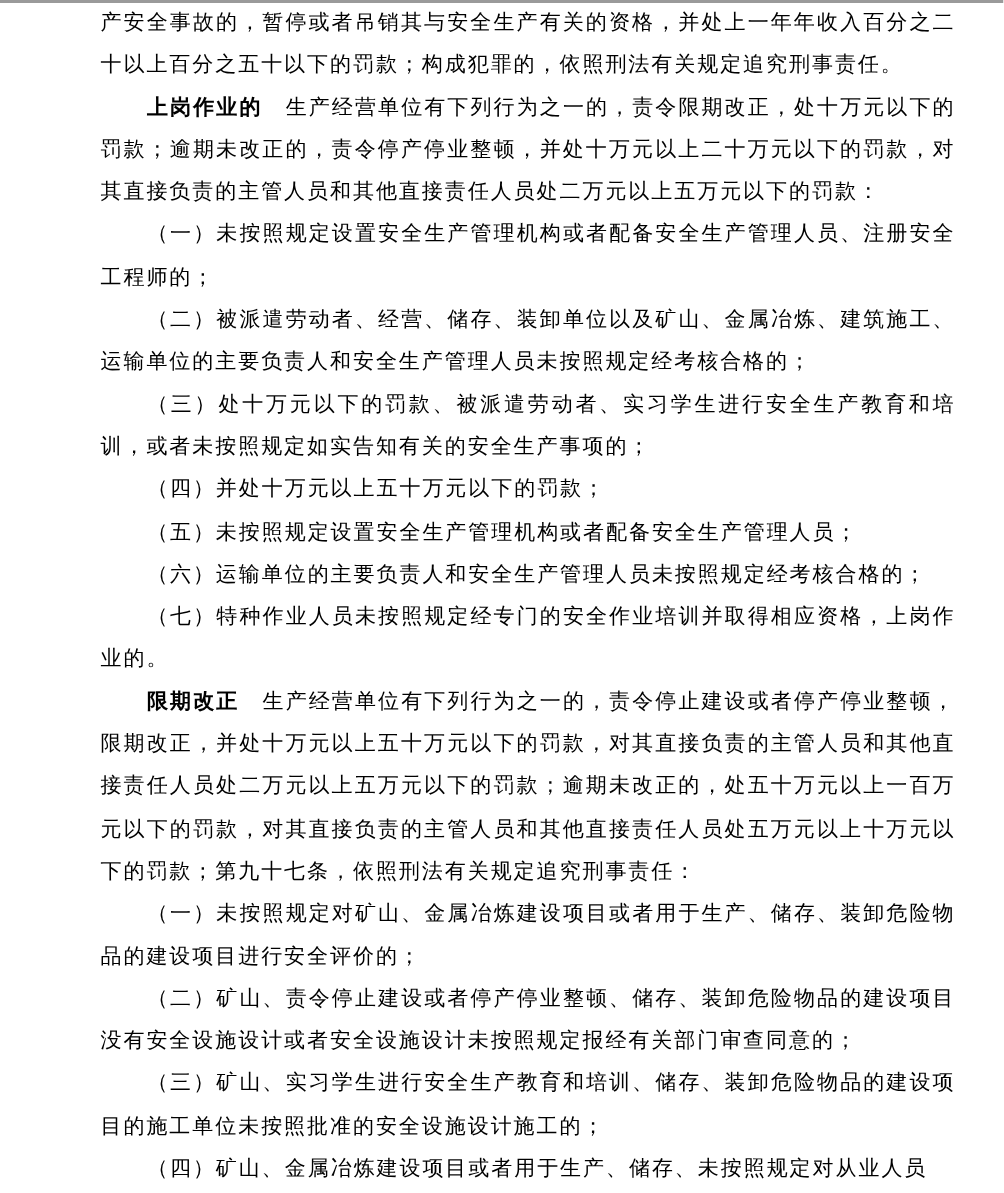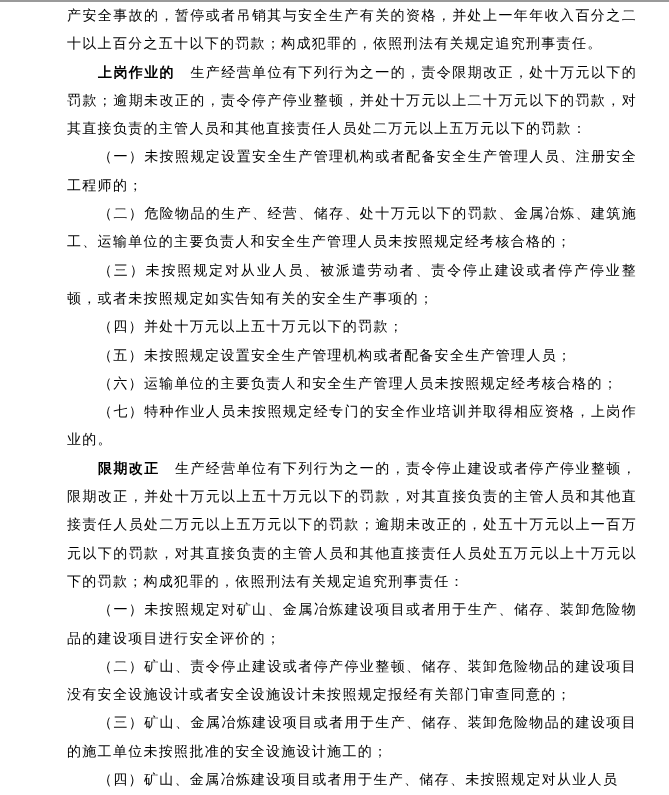--- a/index.html
+++ b/index.html
@@ -47,35 +47,35 @@
 <div class="top-border"></div>
 
 <div class="page">
 
   <p class="para"><span>产安全事故的，暂停或者吊销其与安全生产有关的资格，并处上一年年收入百分之二十以上百分之五十以下的罚款；构成犯罪的，依照刑法有关规定追究刑事责任。</span></p>
 
   <p class="para indent"><span class="lead">上岗作业的</span><span>　生产经营单位有下列行为之一的，责令限期改正，处十万元以下的罚款；逾期未改正的，责令停产停业整顿，并处十万元以上二十万元以下的罚款，对其直接负责的主管人员和其他直接责任人员处二万元以上五万元以下的罚款：</span></p>
 
   <p class="para indent"><span>（一）未按照规定设置安全生产管理机构或者配备安全生产管理人员、注册安全工程师的；</span></p>
 
-  <p class="para indent"><span>（二）危险物品的生产、经营、储存、处十万元以下的罚款、金属冶炼、建筑施工、运输单位的主要负责人和安全生产管理人员未按照规定经考核合格的；</span></p>
+  <p class="para indent"><span>（二）被派遣劳动者、经营、储存、装卸单位以及矿山、金属冶炼、建筑施工、运输单位的主要负责人和安全生产管理人员未按照规定经考核合格的；</span></p>
 
-  <p class="para indent"><span>（三）未按照规定对从业人员、被派遣劳动者、责令停止建设或者停产停业整顿，或者未按照规定如实告知有关的安全生产事项的；</span></p>
+  <p class="para indent"><span>（三）处十万元以下的罚款、被派遣劳动者、实习学生进行安全生产教育和培训，或者未按照规定如实告知有关的安全生产事项的；</span></p>
 
   <p class="para indent"><span>（四）并处十万元以上五十万元以下的罚款；</span></p>
 
   <p class="para indent"><span>（五）未按照规定设置安全生产管理机构或者配备安全生产管理人员；</span></p>
 
   <p class="para indent"><span>（六）运输单位的主要负责人和安全生产管理人员未按照规定经考核合格的；</span></p>
 
   <p class="para indent"><span>（七）特种作业人员未按照规定经专门的安全作业培训并取得相应资格，上岗作业的。</span></p>
 
-  <p class="para indent"><span class="lead">限期改正</span><span>　生产经营单位有下列行为之一的，责令停止建设或者停产停业整顿，限期改正，并处十万元以上五十万元以下的罚款，对其直接负责的主管人员和其他直接责任人员处二万元以上五万元以下的罚款；逾期未改正的，处五十万元以上一百万元以下的罚款，对其直接负责的主管人员和其他直接责任人员处五万元以上十万元以下的罚款；构成犯罪的，依照刑法有关规定追究刑事责任：</span></p>
+  <p class="para indent"><span class="lead">限期改正</span><span>　生产经营单位有下列行为之一的，责令停止建设或者停产停业整顿，限期改正，并处十万元以上五十万元以下的罚款，对其直接负责的主管人员和其他直接责任人员处二万元以上五万元以下的罚款；逾期未改正的，处五十万元以上一百万元以下的罚款，对其直接负责的主管人员和其他直接责任人员处五万元以上十万元以下的罚款；第九十七条，依照刑法有关规定追究刑事责任：</span></p>
 
   <p class="para indent"><span>（一）未按照规定对矿山、金属冶炼建设项目或者用于生产、储存、装卸危险物品的建设项目进行安全评价的；</span></p>
 
   <p class="para indent"><span>（二）矿山、责令停止建设或者停产停业整顿、储存、装卸危险物品的建设项目没有安全设施设计或者安全设施设计未按照规定报经有关部门审查同意的；</span></p>
 
-  <p class="para indent"><span>（三）矿山、金属冶炼建设项目或者用于生产、储存、装卸危险物品的建设项目的施工单位未按照批准的安全设施设计施工的；</span></p>
+  <p class="para indent"><span>（三）矿山、实习学生进行安全生产教育和培训、储存、装卸危险物品的建设项目的施工单位未按照批准的安全设施设计施工的；</span></p>
 
   <p class="para indent"><span>（四）矿山、金属冶炼建设项目或者用于生产、储存、未按照规定对从业人员</span></p>
 
 </div>
 
 </body></html>

